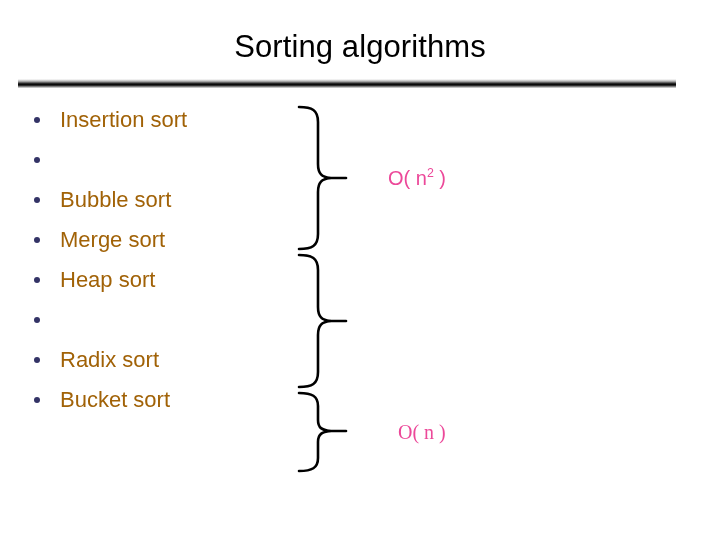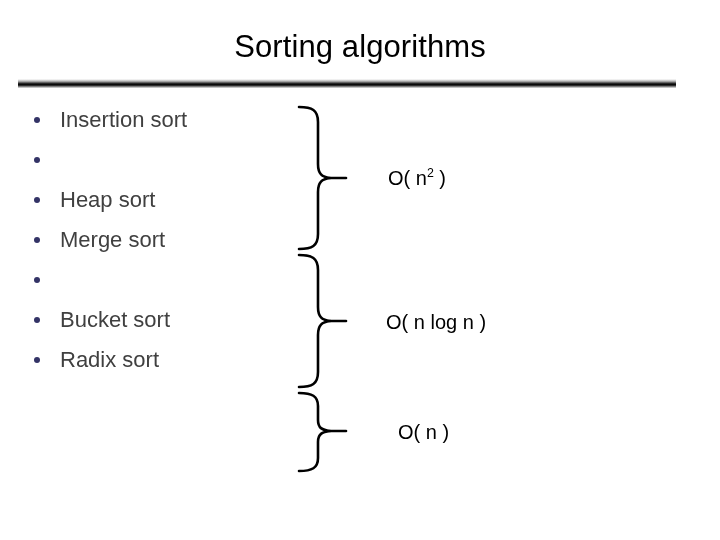--- a/index.html
+++ b/index.html
@@ -73,42 +73,42 @@
     width: 6px;
     height: 6px;
     border-radius: 50%;
     background: #333366;
   }
   .bullet-text {
     position: absolute;
     left: 32px;
     top: 0;
     font-size: 22px;
-    color: #404040;
+    color: #a16207;
     white-space: nowrap;
   }
 
   
   .brace {
     position: absolute;
     overflow: visible;
   }
   .brace path {
     fill: none;
     stroke: #000000;
     stroke-width: 2.6;
     stroke-linecap: round;
     stroke-linejoin: round;
   }
 
   
   .complexity-label {
     position: absolute;
     font-size: 20px;
-    color: #000000;
+    color: #ec4899;
     white-space: nowrap;
     line-height: 24px;
   }
   .complexity-label sup {
     font-size: 0.62em;
     vertical-align: super;
     line-height: 0;
   }
 </style>
 </head>
@@ -124,43 +124,47 @@
 
     <div class="bullet-row">
       <span class="bullet-marker"></span>
       <span class="bullet-text">Insertion sort</span>
     </div>
 
     <div class="bullet-row">
       <span class="bullet-marker"></span>
     </div>
 
+    <div class="bullet-row">
+      <span class="bullet-marker"></span>
+      <span class="bullet-text">Bubble sort</span>
+    </div>
+
+    <div class="bullet-row">
+      <span class="bullet-marker"></span>
+      <span class="bullet-text">Merge sort</span>
+    </div>
 
     <div class="bullet-row">
       <span class="bullet-marker"></span>
       <span class="bullet-text">Heap sort</span>
     </div>
 
     <div class="bullet-row">
       <span class="bullet-marker"></span>
-      <span class="bullet-text">Merge sort</span>
-    </div>
-
-    <div class="bullet-row">
-      <span class="bullet-marker"></span>
+    </div>
+
+    <div class="bullet-row">
+      <span class="bullet-marker"></span>
+      <span class="bullet-text">Radix sort</span>
     </div>
 
     <div class="bullet-row">
       <span class="bullet-marker"></span>
       <span class="bullet-text">Bucket sort</span>
-    </div>
-
-    <div class="bullet-row">
-      <span class="bullet-marker"></span>
-      <span class="bullet-text">Radix sort</span>
     </div>
 
   </div>
 
   <svg class="brace" style="left:296px; top:104px;" width="56" height="148" viewBox="0 0 56 148">
     <path d="M 3 3
              C 16 3, 22 6, 22 18
              L 22 60
              C 22 70, 26 73, 34 74
              C 26 75, 22 78, 22 88
@@ -188,21 +192,18 @@
              C 26 42, 22 44, 22 52
              L 22 68
              C 22 78, 16 81, 3 81"></path>
     <path d="M 34 41 L 50 41"></path>
   </svg>
 
   <div class="complexity-label" style="left:388px; top:166px;">
     <span>O( n</span><sup>2</sup><span> )</span>
   </div>
 
-  <div class="complexity-label" style="left:386px; top:310px;">
-    <span>O( n log n )</span>
-  </div>
-
-  <div class="complexity-label" style="left:398px; top:420px;">
+
+  <div class="complexity-label" style="left:398px; top:420px;font-family:Liberation Serif, serif;">
     <span>O( n )</span>
   </div>
 
 </div>
 
 </body></html>

